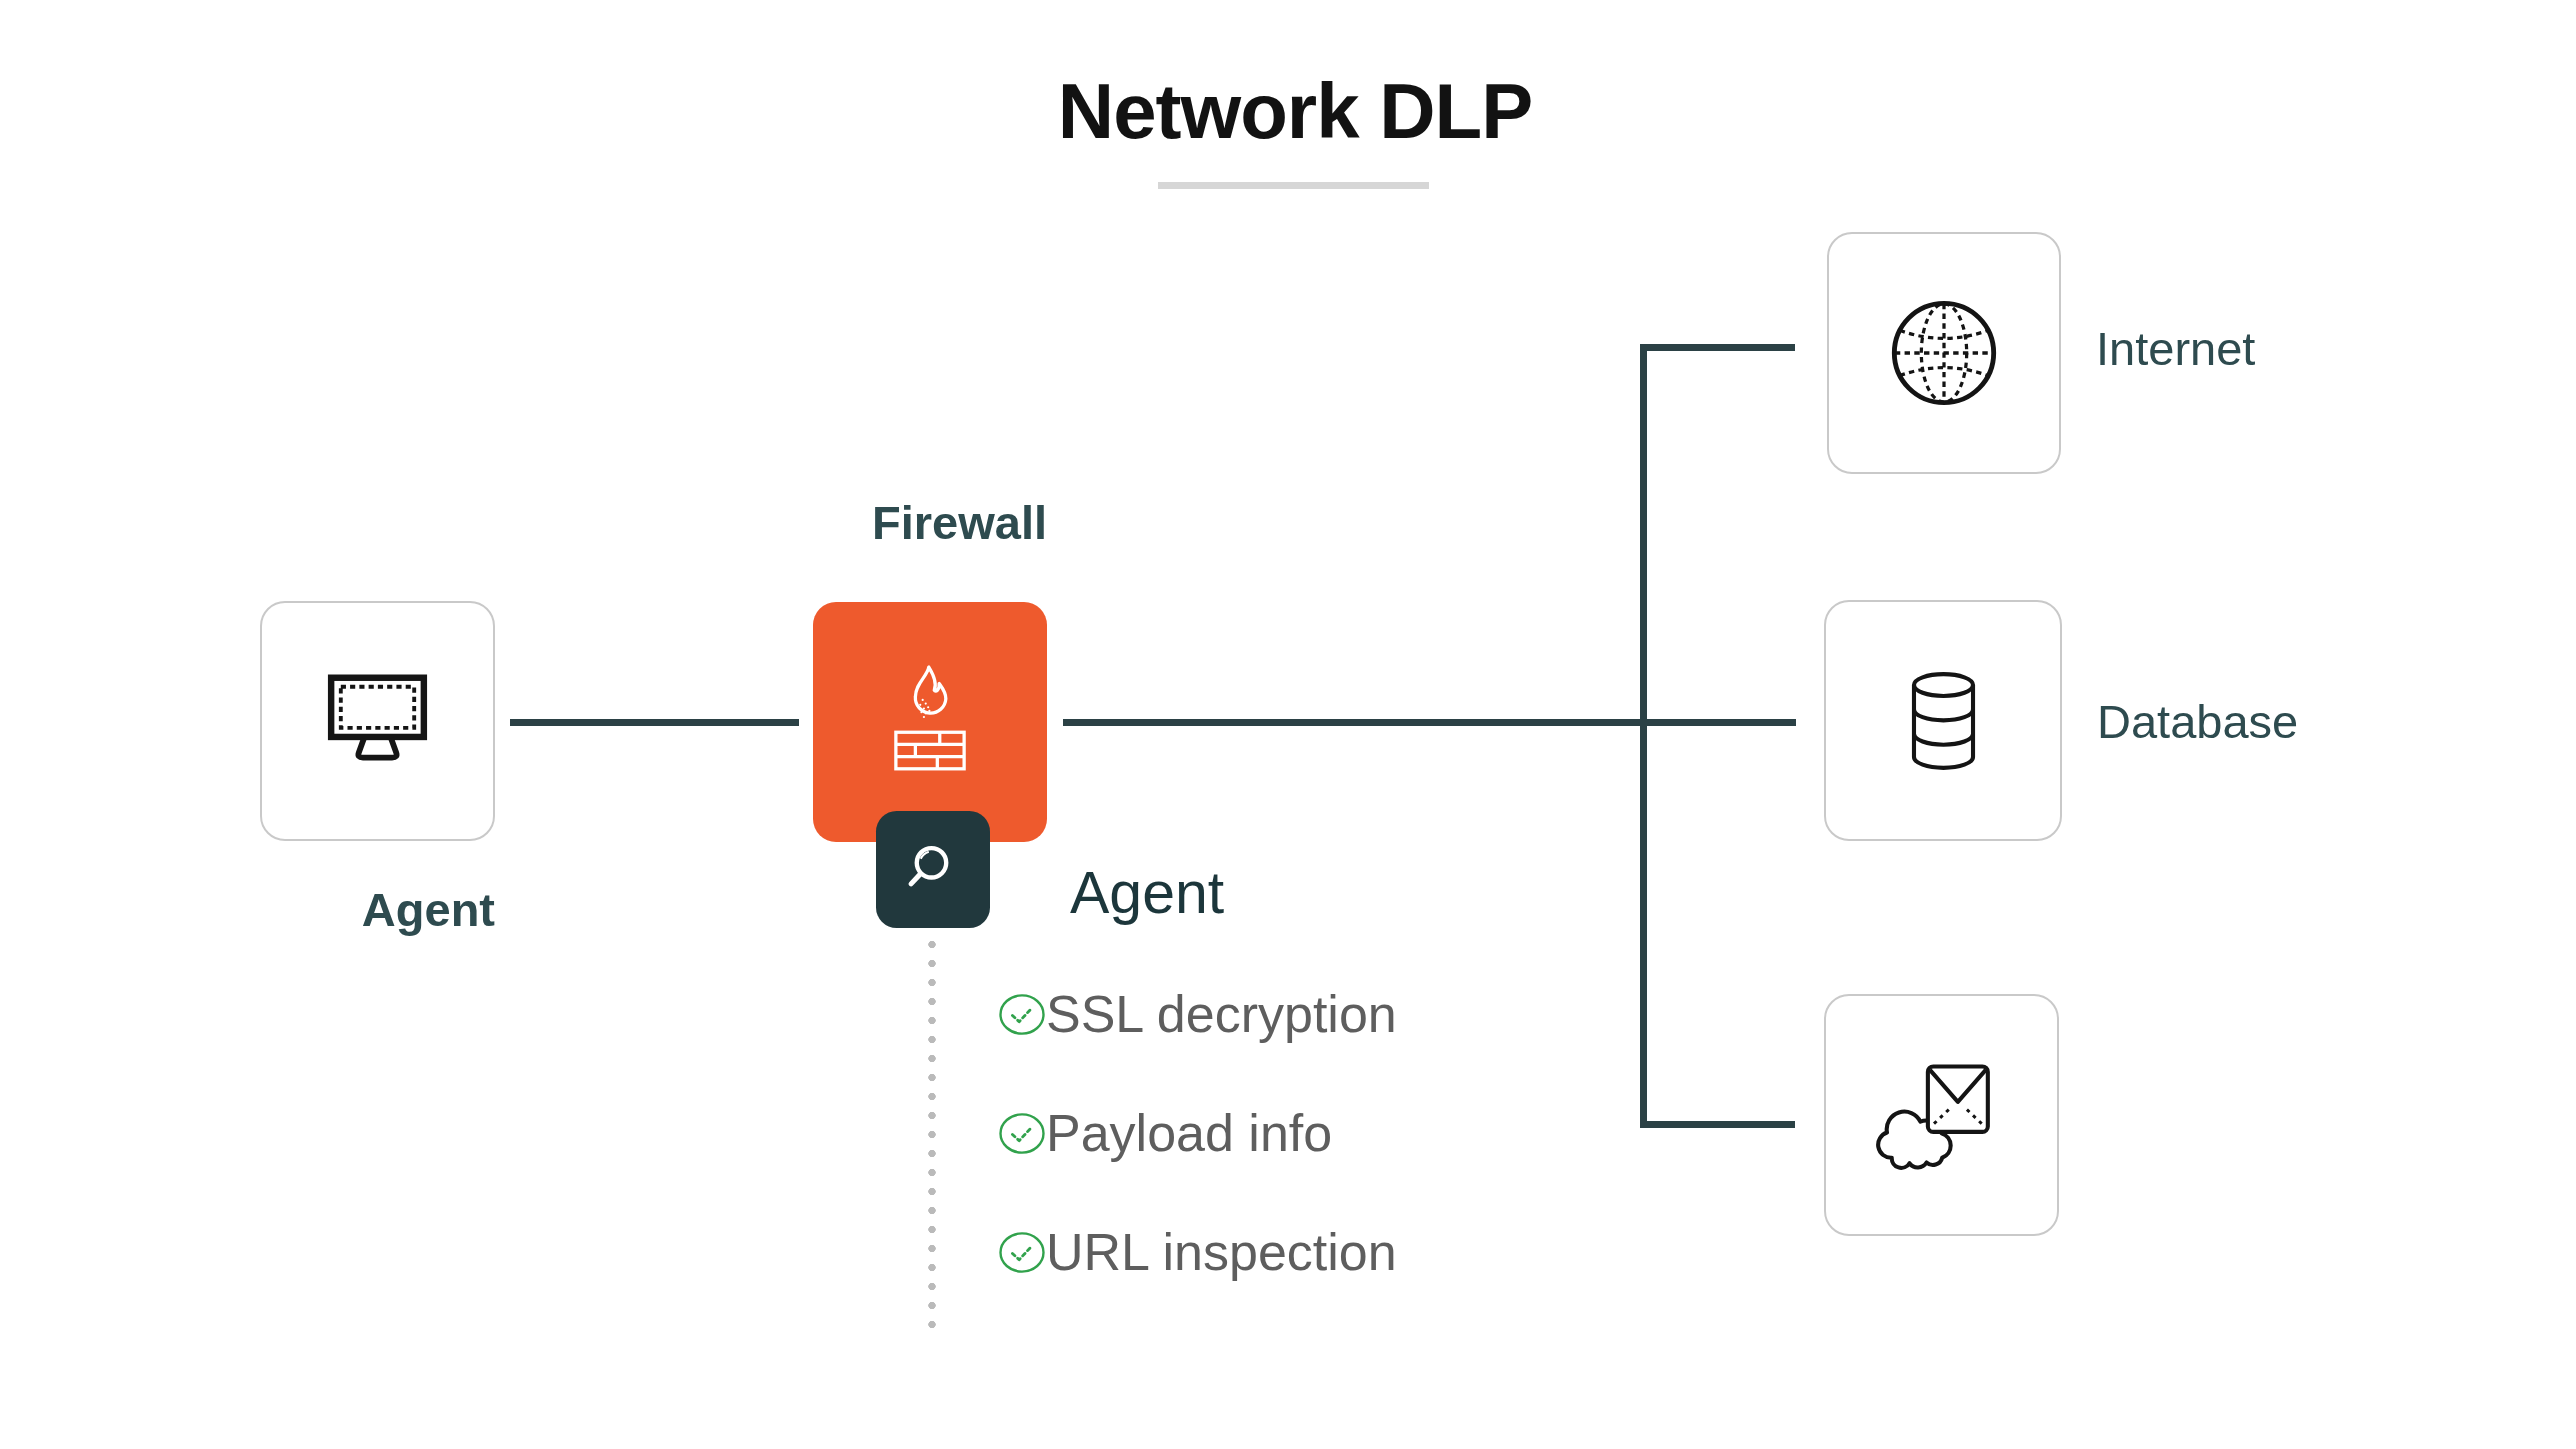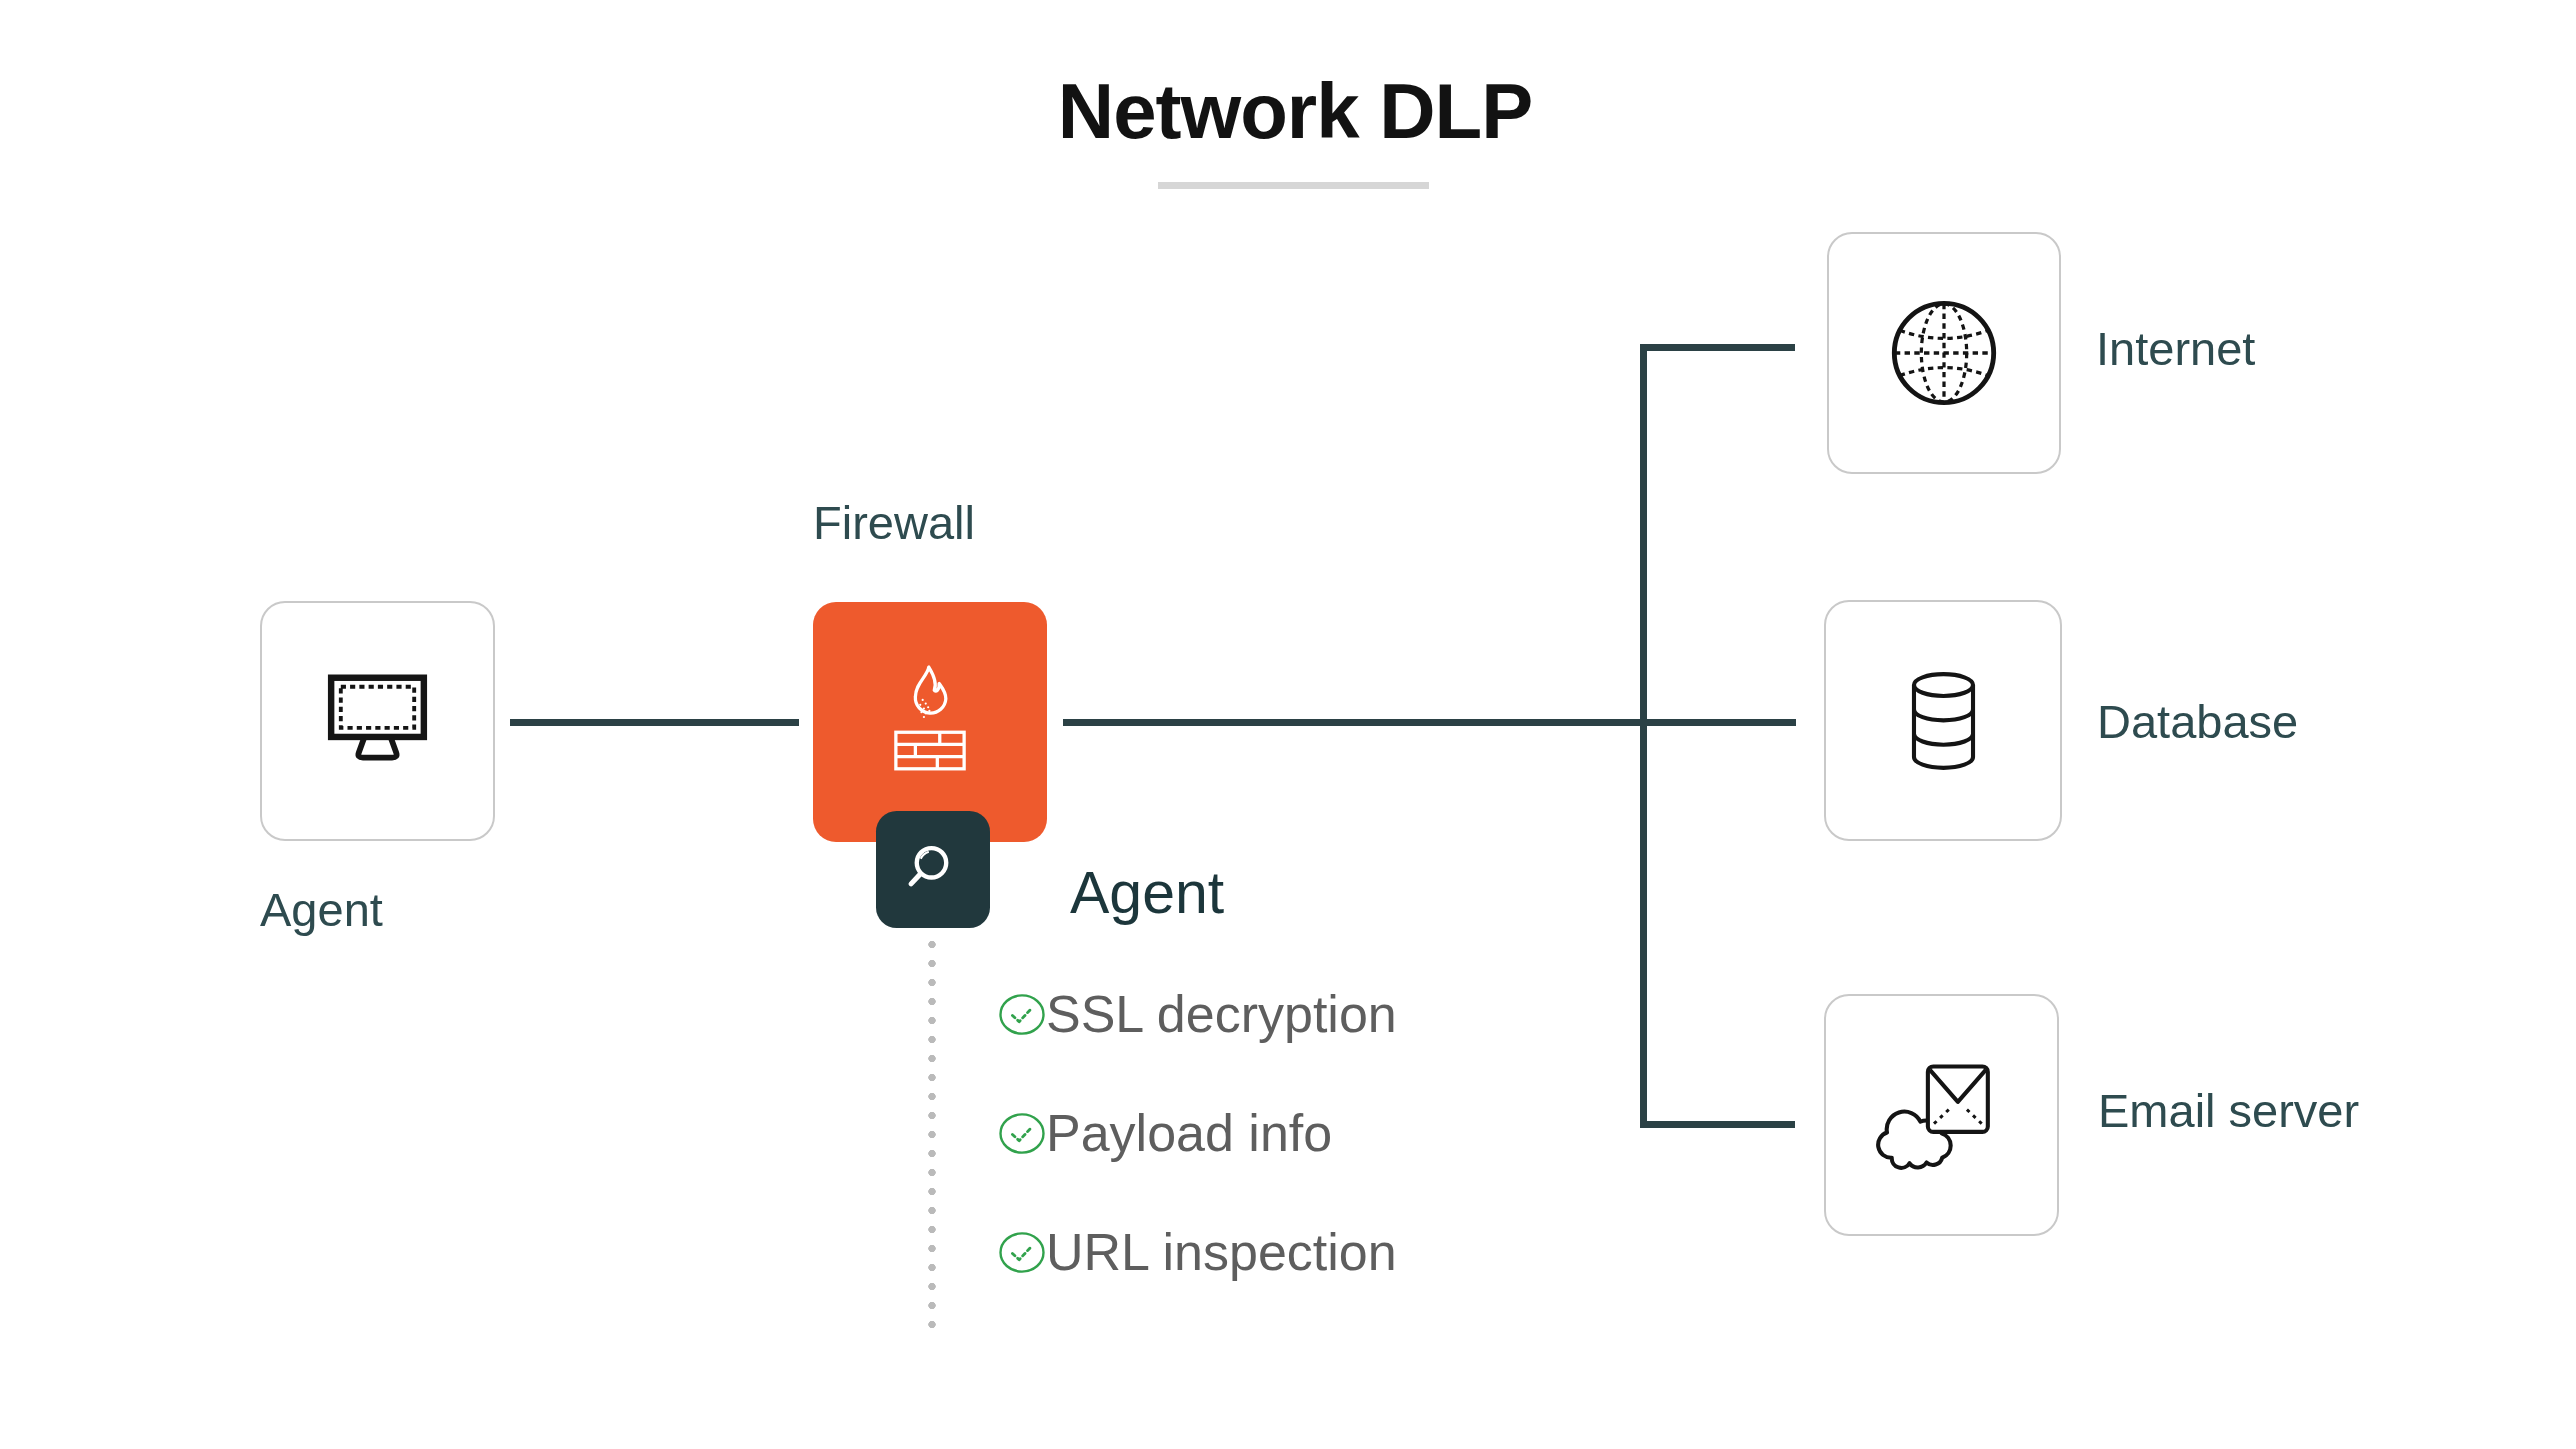--- a/index.html
+++ b/index.html
@@ -70,21 +70,21 @@
     justify-content:center;
     z-index:3;
   }
   .node-label{
     position:absolute;
     font-size:47px;
     color:#2E4B4F;
     white-space:nowrap;
     line-height:72px;
   }
-  .node-label.centered{text-align:left;}
+  .node-label.centered{text-align:right;font-weight:bold;}
   .agent-title{
     position:absolute;
     left:1070px; top:857px;
     font-size:59px;
     font-weight:normal;
     color:#1C363B;
     line-height:72px;
     white-space:nowrap;
   }
   .agent-feature{
@@ -231,16 +231,15 @@
                  a7 7 0 0 1 -11.5 3.5
                  a7.5 7.5 0 0 1 -12.5 0.5
                  a7 7 0 0 1 -13 -4 z" fill="none" stroke="#141414" stroke-width="3" stroke-linejoin="round"></path>
         <rect x="40" y="4" width="44" height="48" rx="4" fill="#ffffff" stroke="#141414" stroke-width="3"></rect>
         <path d="M41.5 6.5 L62 30 L82.5 6.5" fill="none" stroke="#141414" stroke-width="3" stroke-linejoin="round"></path>
         <path d="M44.5 46 L56 35" fill="none" stroke="#141414" stroke-width="2.2" stroke-dasharray="2.6 3.6"></path>
         <path d="M79.5 46 L68 35" fill="none" stroke="#141414" stroke-width="2.2" stroke-dasharray="2.6 3.6"></path>
       </svg>
     </span>
   </div>
-  <div class="node-label" style="left:2098px; top:1075px;">Email server</div>
 
 </div>
 
 
 </body></html>

